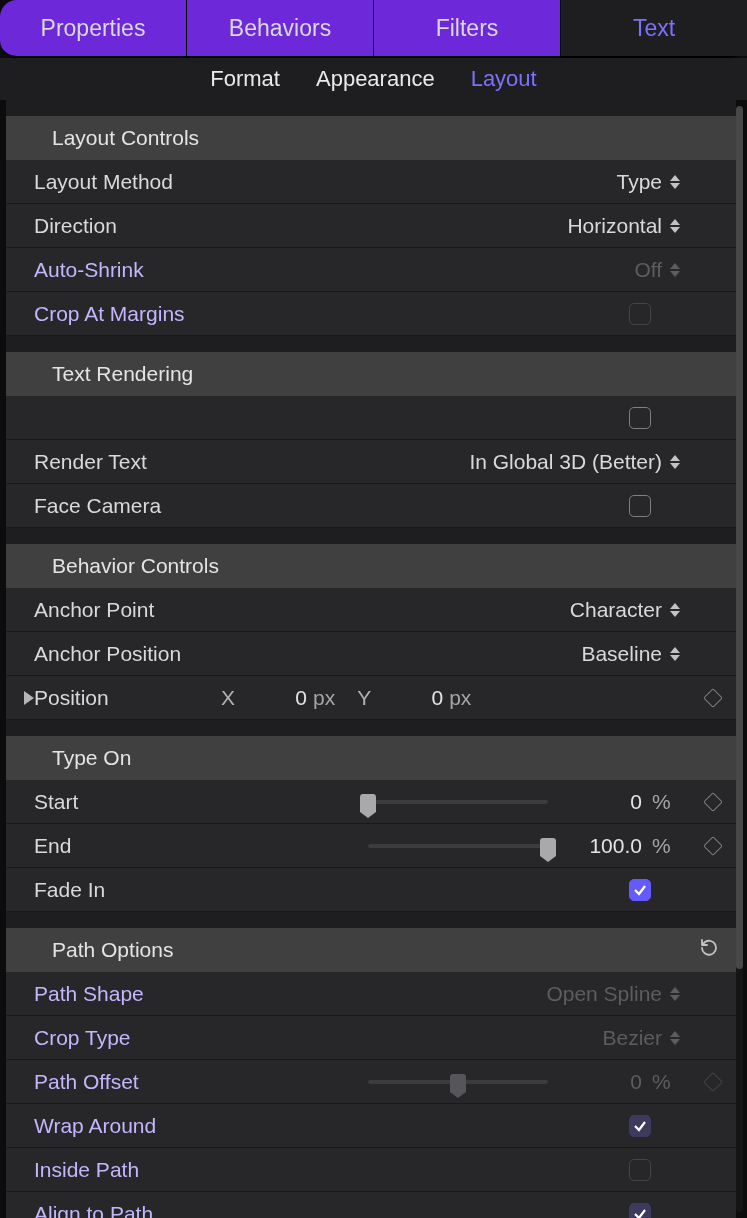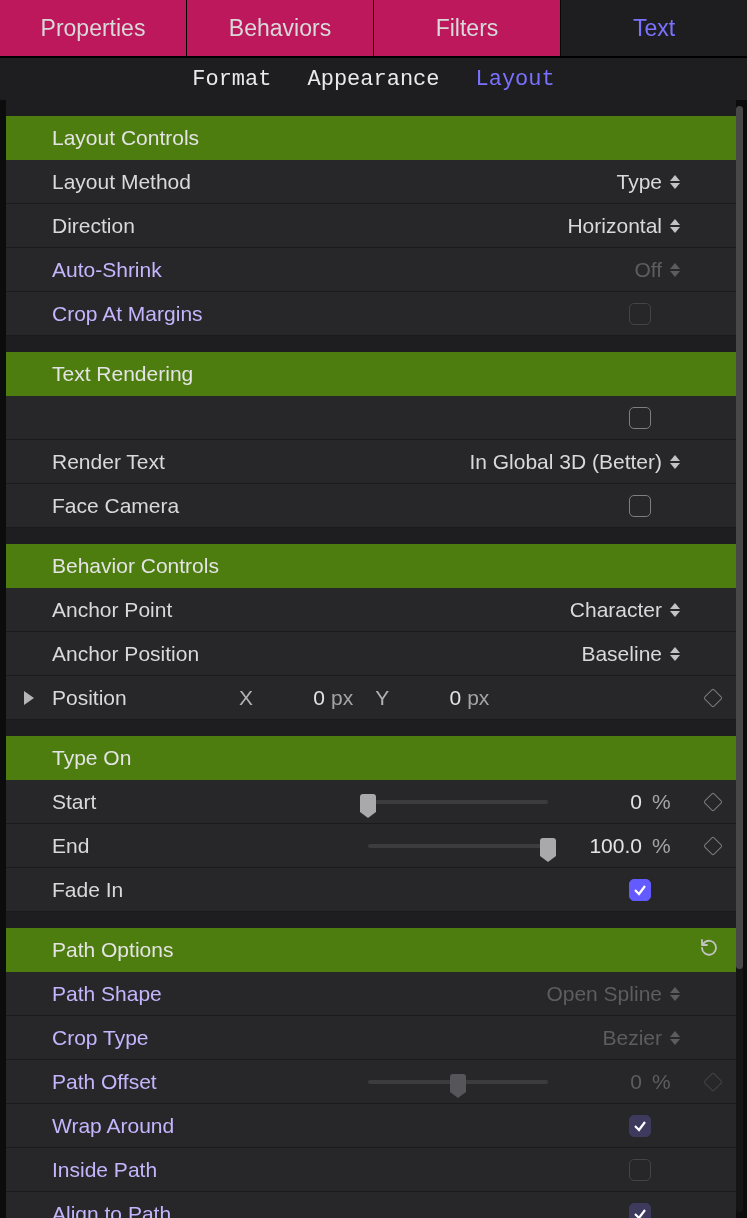--- a/index.html
+++ b/index.html
@@ -8,22 +8,23 @@
     background: #0c0c0d;
     font-family: -apple-system, "Helvetica Neue", Helvetica, Arial, sans-serif;
     font-size: 21px;
     color: #d9d9d9;
     overflow: hidden;
     -webkit-font-smoothing: antialiased;
   }
   .tabs {
     display: flex;
     height: 58px;
-    background: #be185d;
+    background: #6d28d9;
     border-bottom: 2px solid #000;
+    border-radius: 17px;
   }
   .tab {
     flex: 1;
     display: flex; align-items: center; justify-content: center;
     color: #d9d9d9;
     font-size: 23px;
     cursor: default;
     border-right: 1px solid #000;
   }
   .tab:last-child { border-right: none; }
@@ -31,21 +32,21 @@
 
   .subtabs {
     display: flex;
     height: 42px;
     align-items: center;
     justify-content: center;
     gap: 24px;
     background: #1e1e21;
     font-size: 22px;
   }
-  .subtab { color: #eaeaea; padding: 0 6px; cursor: default; font-family: Liberation Mono, monospace; }
+  .subtab { color: #eaeaea; padding: 0 6px; cursor: default; }
   .subtab.active { color: #7a72ff; }
 
   .scroll-area {
     position: relative;
     width: 747px;
     height: calc(1218px - 58px - 42px);
     overflow: hidden;
   }
   .panel {
     width: 730px;
@@ -68,31 +69,31 @@
     background: rgba(255,255,255,0.22);
   }
 
   .section-header {
     height: 44px;
     display: flex;
     align-items: center;
     padding-left: 46px;
     padding-right: 16px;
     color: #e4e4e4;
-    background: #4d7c0f;
+    background: #404040;
     justify-content: space-between;
   }
   .section-header .title { flex: 1; }
   .spacer { height: 16px; background: #1e1e21; }
 
   .row {
     display: flex;
     align-items: center;
     height: 44px;
-    padding-left: 46px;
+    padding-left: 28px;
     padding-right: 16px;
     background: #272729;
     border-bottom: 1px solid #1a1a1c;
   }
   .row .label {
     width: 185px;
     flex-shrink: 0;
     color: #d9d9d9;
   }
   .row.disabled .label { color: #c4b5fd; }

